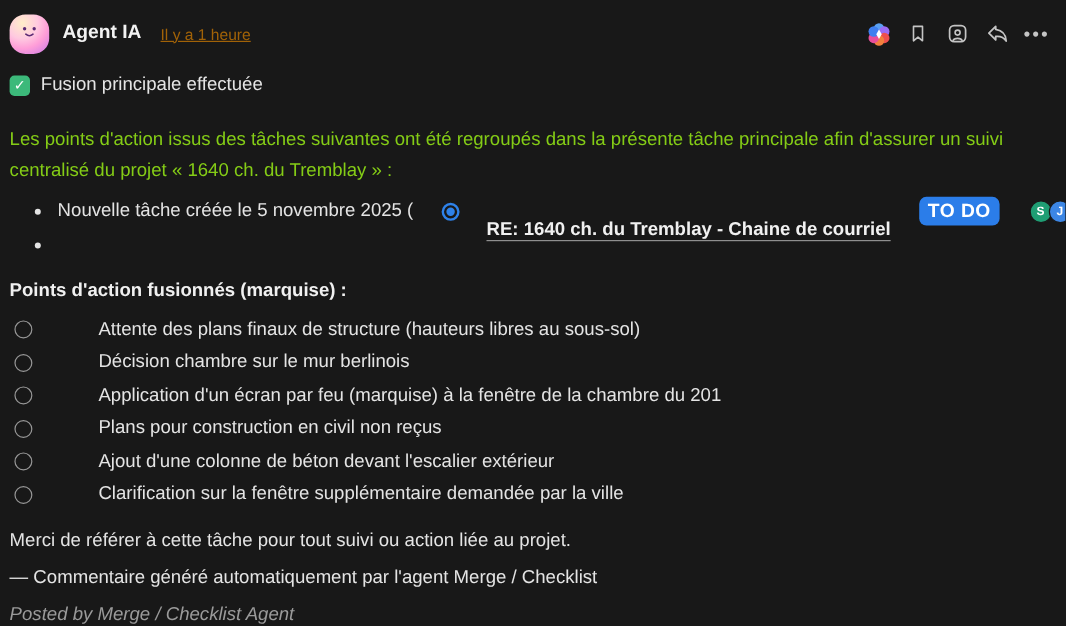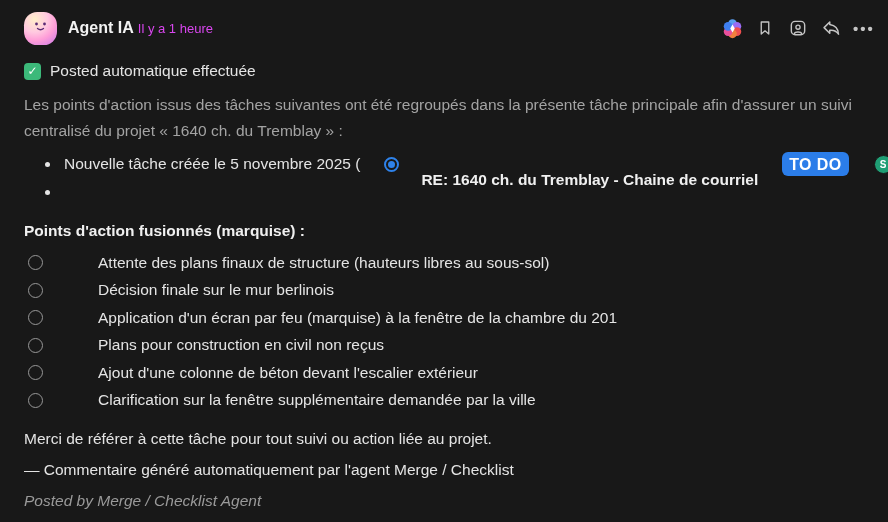--- a/index.html
+++ b/index.html
@@ -5,58 +5,58 @@
   html,body{margin:0;padding:0;background:#181818;}
   .page{
     position:relative;
     width:888px;height:522px;
     background:#181818;
     color:#e4e4e4;
     font-family:"Liberation Sans","DejaVu Sans",sans-serif;
     font-size:15.5px;
     overflow:hidden;
     box-sizing:border-box;
-    padding:11px 10px 0 24px;
+    padding:11px 10px 0 8px;
   }
   
   .header{display:flex;align-items:center;height:34px;}
   .avatar{
     width:33px;height:33px;border-radius:40%;
     background:radial-gradient(circle at 32% 22%, #ffeec9 0%, #ffc9e0 38%, #ff9ed8 62%, #c877e8 100%);
     position:relative;flex:0 0 auto;
   }
   .avatar svg{position:absolute;inset:0;}
   .author{font-weight:700;font-size:16px;color:#f2f2f2;margin-left:11px;}
-  .timestamp{color:#d946ef;font-size:13px;margin-left:4px;}
+  .timestamp{color:#a16207;font-size:13px;margin-left:16px;text-decoration:underline;}
   .header-actions{margin-left:auto;display:flex;align-items:center;gap:11px;padding-right:3px;}
   .icon-btn{width:22px;height:22px;display:flex;align-items:center;justify-content:center;cursor:pointer;background:none;border:none;padding:0;}
   .more-glyph{color:#c4c4c4;font-size:15px;letter-spacing:2px;font-weight:700;line-height:1;}
   
   .status-line{display:flex;align-items:center;gap:9px;margin-top:17px;}
   .check-emoji{
     width:17px;height:17px;border-radius:4px;background:#3cb97a;
     color:#fff;font-size:12px;font-weight:700;
     display:flex;align-items:center;justify-content:center;line-height:1;
   }
   
-  .para{margin-top:12px;line-height:26px;max-width:872px;color:#a3a3a3;}
+  .para{margin-top:24px;line-height:26px;max-width:872px;color:#84cc16;}
   
   .bullets{margin-top:6px;}
   .bullet-row{display:flex;align-items:center;height:28px;}
   .bullet-dot{width:5px;height:5px;border-radius:50%;background:#e4e4e4;margin:0 14px 0 21px;flex:0 0 auto;}
   .task-line{display:flex;align-items:center;gap:22px;white-space:nowrap;}
   .status-circle{
     width:15px;height:15px;border-radius:50%;
     border:2px solid #2e82ea;box-sizing:border-box;
     display:flex;align-items:center;justify-content:center;flex:0 0 auto;margin-left:2px;
   }
   .status-circle i{width:7px;height:7px;border-radius:50%;background:#2e82ea;display:block;}
   .task-link{
     font-weight:700;color:#f0f0f0;cursor:pointer;
-    text-decoration-color:#8f8f8f;
+    text-decoration:underline;text-decoration-color:#8f8f8f;
     text-decoration-thickness:1px;text-underline-offset:4px;margin-top:32px;
   }
   .todo-badge{
     color:#fff;font-size:16px;font-weight:700;letter-spacing:.4px;
     padding:3px 7px 2px;border-radius:6px;line-height:1.2;margin-left:2px;
   }
   .assignees{display:flex;align-items:center;margin-left:3px;}
   .assignee{
     width:17px;height:17px;border-radius:50%;
     display:flex;align-items:center;justify-content:center;
@@ -124,21 +124,21 @@
         </svg>
       </button>
       <button class="icon-btn">
         <span class="more-glyph">•••</span>
       </button>
     </div>
   </div>
 
   <div class="status-line">
     <span class="check-emoji">✓</span>
-    <span>Posted automatique effectuée</span>
+    <span>Fusion principale effectuée</span>
   </div>
 
   <div class="para">Les points d'action issus des tâches suivantes ont été regroupés dans la présente tâche principale afin d'assurer un suivi centralisé du projet « 1640 ch. du Tremblay » :</div>
 
   <div class="bullets">
     <div class="bullet-row">
       <span class="bullet-dot"></span>
       <span class="task-line">
         <span>Nouvelle tâche créée le 5 novembre 2025 (</span>
         <span class="status-circle">
@@ -161,21 +161,21 @@
   </div>
 
   <div class="checklist-heading">Points d'action fusionnés (marquise) :</div>
   <div class="checklist">
     <div class="check-row">
       <span class="checkbox-circle"></span>
       <span>Attente des plans finaux de structure (hauteurs libres au sous-sol)</span>
     </div>
     <div class="check-row">
       <span class="checkbox-circle"></span>
-      <span>Décision finale sur le mur berlinois</span>
+      <span>Décision chambre sur le mur berlinois</span>
     </div>
     <div class="check-row">
       <span class="checkbox-circle"></span>
       <span>Application d'un écran par feu (marquise) à la fenêtre de la chambre du 201</span>
     </div>
     <div class="check-row">
       <span class="checkbox-circle"></span>
       <span>Plans pour construction en civil non reçus</span>
     </div>
     <div class="check-row">

